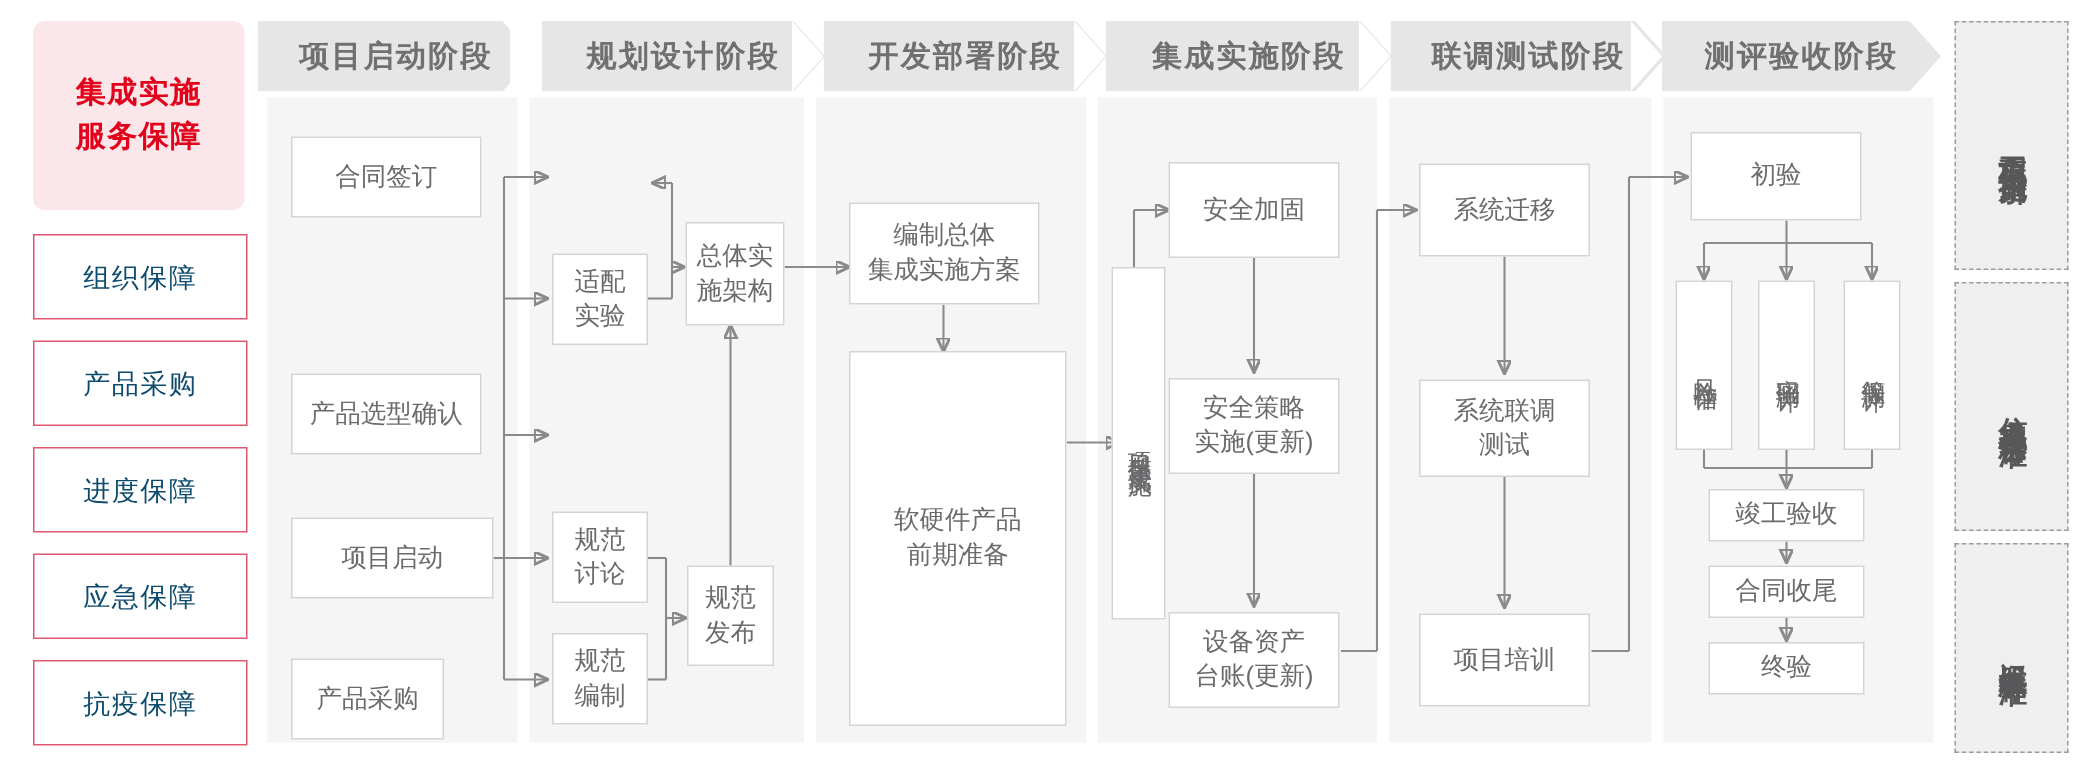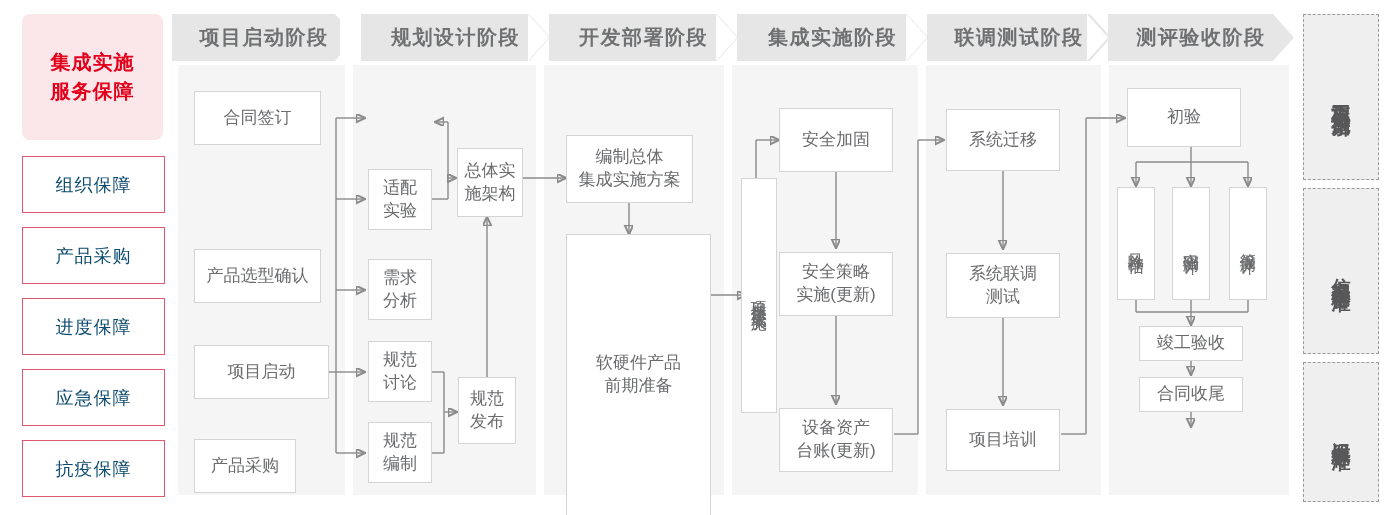--- a/index.html
+++ b/index.html
@@ -215,40 +215,37 @@
   <div class="node" style="left:194px;top:345px;width:135px;height:54px">
     <span>项目启动</span>
   </div>
   <div class="node" style="left:194px;top:439px;width:102px;height:54px">
     <span>产品采购</span>
   </div>
 
   <div class="node" style="left:368px;top:169px;width:64px;height:61px">
     <span>适配<br>实验</span>
   </div>
-  <div class="node" style="left:368px;top:259px;width:64px;height:61px">
-    <span>需求<br>分析</span>
-  </div>
   <div class="node" style="left:368px;top:341px;width:64px;height:61px">
     <span>规范<br>讨论</span>
   </div>
   <div class="node" style="left:368px;top:422px;width:64px;height:61px">
     <span>规范<br>编制</span>
   </div>
   <div class="node" style="left:457px;top:148px;width:66px;height:69px">
     <span>总体实<br>施架构</span>
   </div>
   <div class="node" style="left:458px;top:377px;width:58px;height:67px">
     <span>规范<br>发布</span>
   </div>
 
   <div class="node" style="left:566px;top:135px;width:127px;height:68px">
     <span>编制总体<br>集成实施方案</span>
   </div>
-  <div class="node" style="left:566px;top:234px;width:145px;height:282px">
+  <div class="node" style="left:566px;top:234px;width:145px;height:250px">
     <span>软硬件产品<br>前期准备</span>
   </div>
 
   <div class="node vert sm" style="left:741px;top:178px;width:36px;height:235px">
     <span>项目整体集成实施</span>
   </div>
   <div class="node" style="left:779px;top:108px;width:114px;height:64px">
     <span>安全加固</span>
   </div>
   <div class="node" style="left:779px;top:252px;width:114px;height:64px">
@@ -279,20 +276,23 @@
   </div>
   <div class="node vert sm" style="left:1229px;top:187px;width:38px;height:113px">
     <span>等保测评</span>
   </div>
   <div class="node" style="left:1139px;top:377px;width:104px;height:35px">
     <span>合同收尾</span>
   </div>
   <div class="node" style="left:1139px;top:326px;width:104px;height:35px">
     <span>竣工验收</span>
   </div>
+  <div class="node" style="left:1139px;top:428px;width:104px;height:35px">
+    <span>终验</span>
+  </div>
 
   <div class="std-box" style="top:14px;height:166px">
     <span class="std-text">工程项目实施指引</span>
   </div>
   <div class="std-box" style="top:188px;height:166px">
     <span class="std-text">信息安全保密标准</span>
   </div>
   <div class="std-box" style="top:362px;height:140px">
     <span class="std-text">运维服务标准</span>
   </div>

